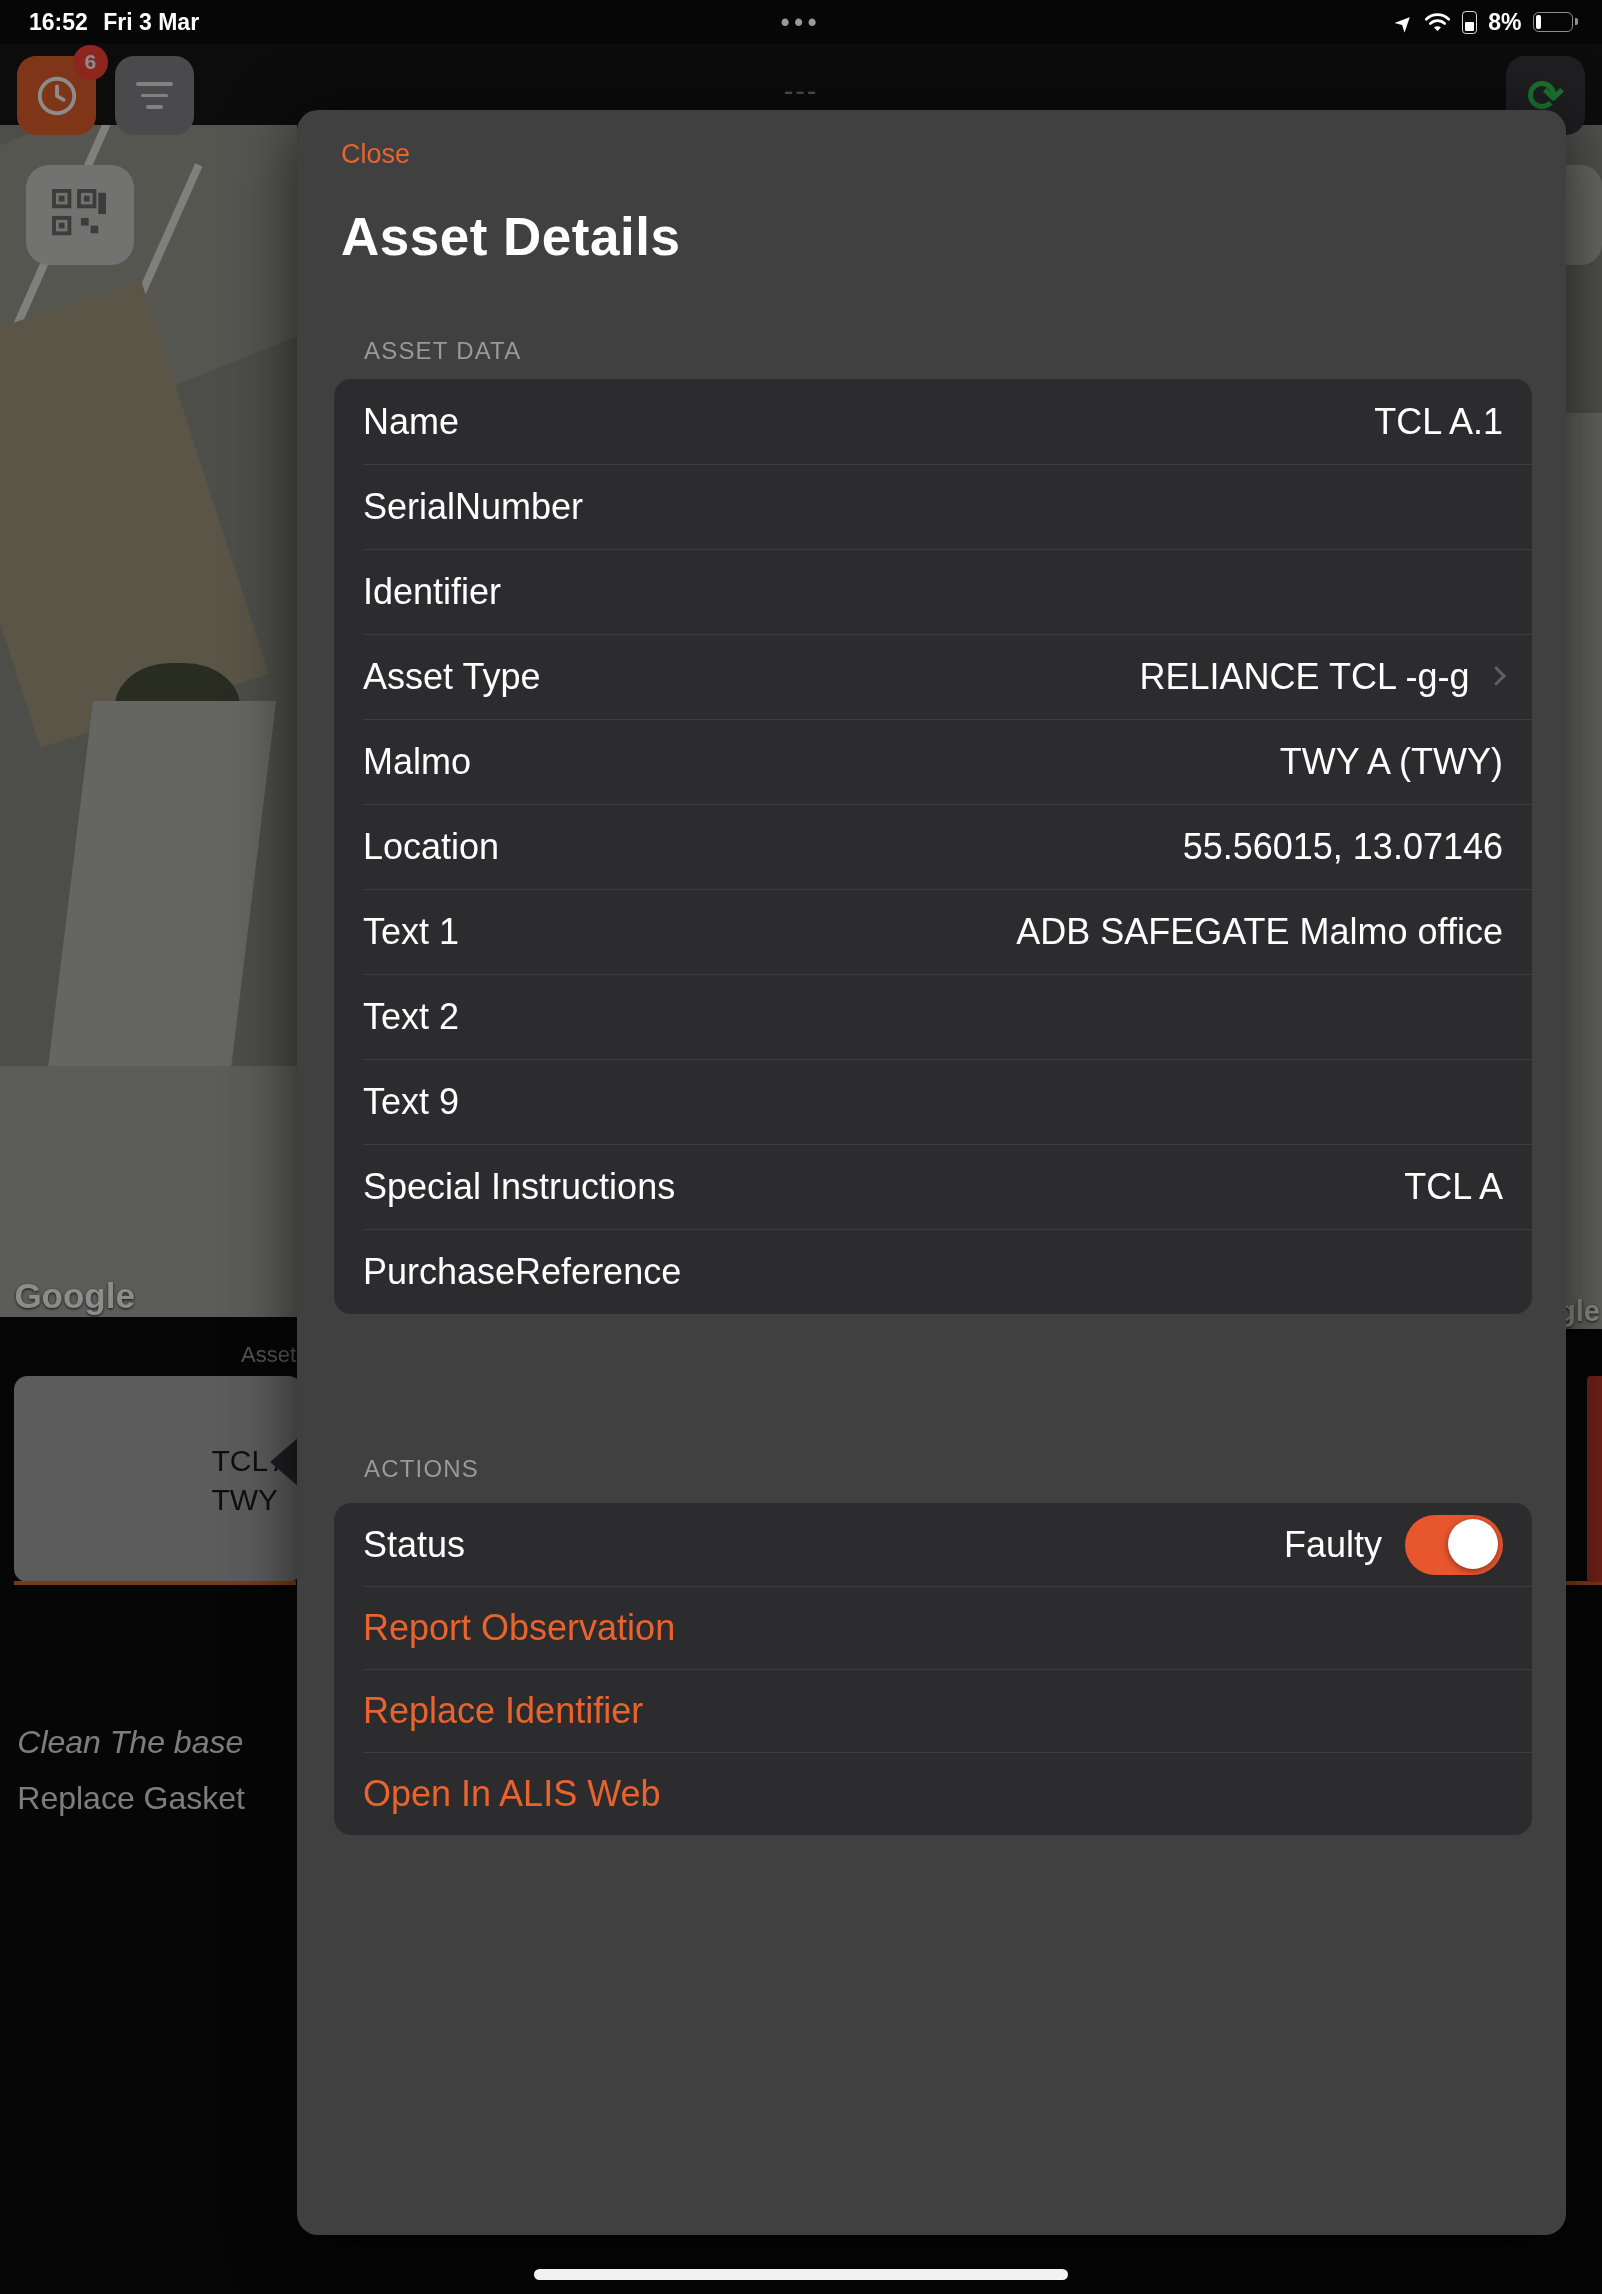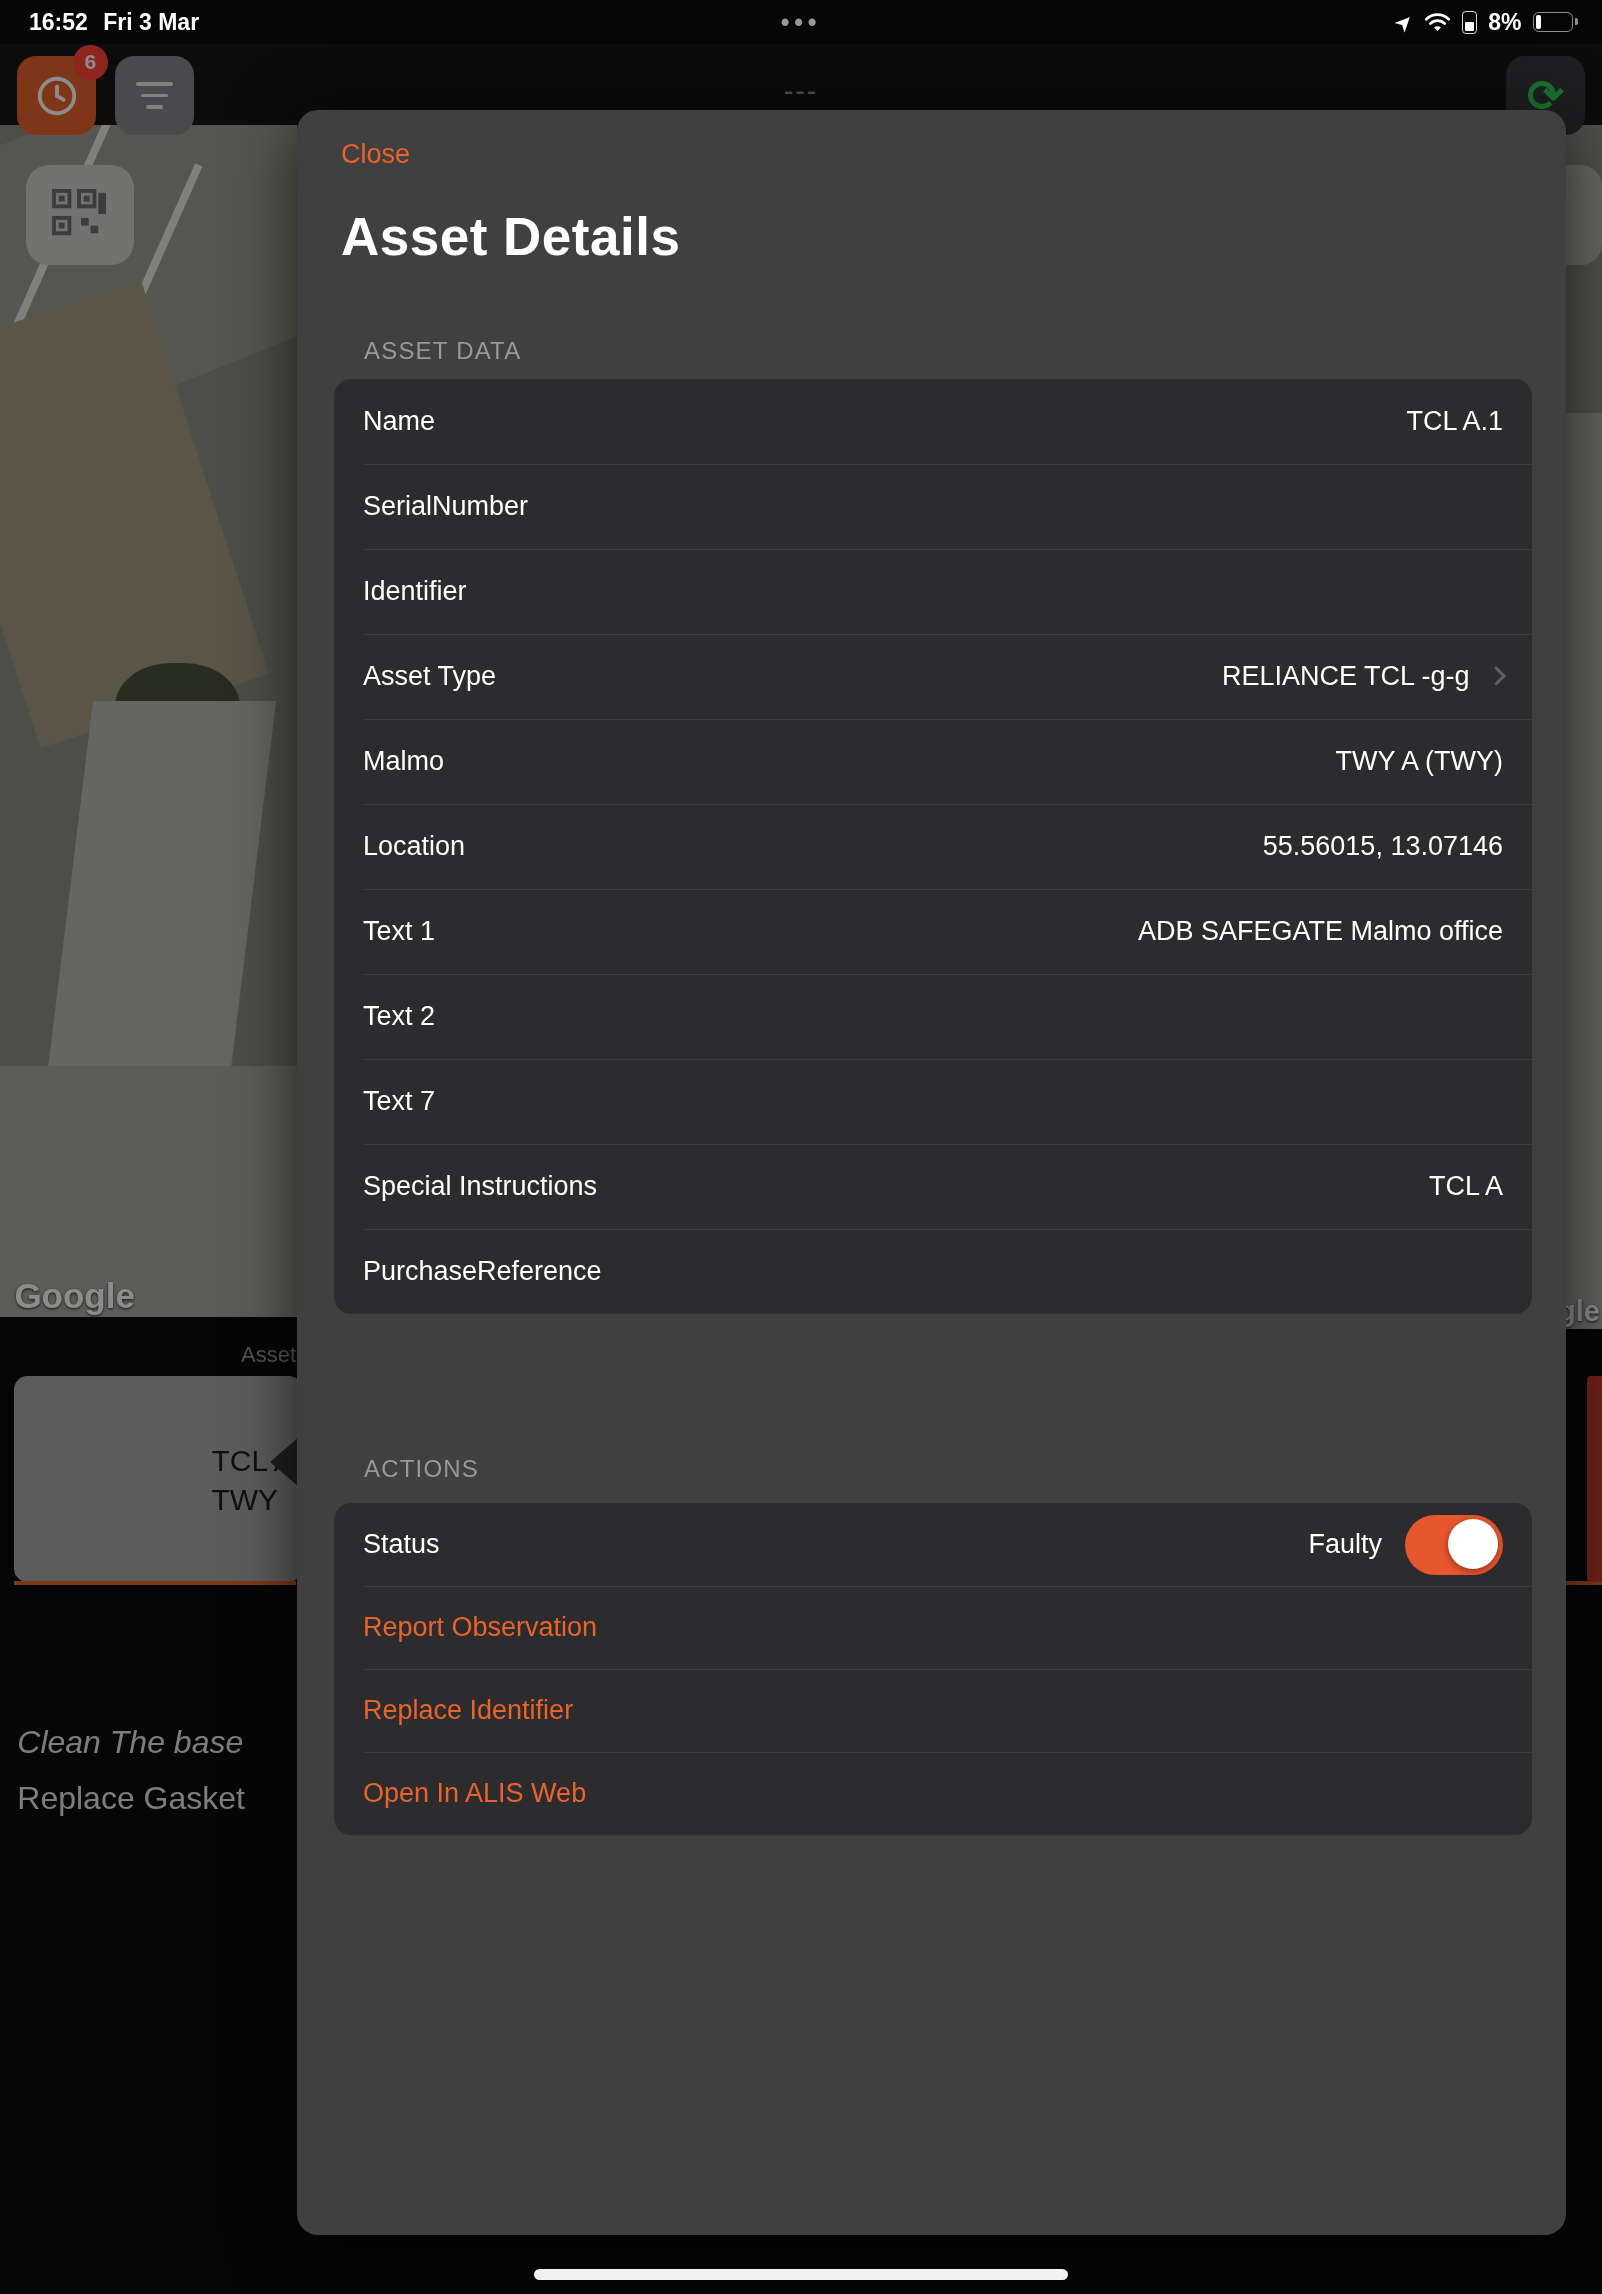--- a/index.html
+++ b/index.html
@@ -77,21 +77,21 @@
 
   .sheet-close { position:absolute; left:44px; top:29px; font-size:27px; color:#e8642c; cursor:pointer; background:none; border:none; font-family:inherit; }
   .sheet-title { position:absolute; left:44px; top:96px; font-size:53px; font-weight:700; letter-spacing:0.5px; color:#fff; }
 
   .section-hdr { position:absolute; left:67px; font-size:24px; color:#98989d; letter-spacing:1.2px; }
   .hdr-1 { top:227px; } .hdr-2 { top:1345px; }
 
   .group { position:absolute; left:37px; width:1198px; background:#2c2c2e; border-radius:17.3px; overflow:hidden; }
   .group-1 { top:269px; } .group-2 { top:1393px; }
 
-  .row { height:85px; display:flex; align-items:center; justify-content:space-between; padding:0 29px; font-size:27px; position:relative; }
+  .row { height:85px; display:flex; align-items:center; justify-content:space-between; padding:0 29px; font-size:36px; position:relative; }
   .group-2 .row { height:83px; }
   .row + .row::before { content:""; position:absolute; left:29px; right:0; top:0; height:1px; background:#3d3d40; }
   .row-label { color:#fff; }
   .row-value { color:#fff; display:flex; align-items:center; }
   .chev { width:14.4px; height:14.4px; border-right:3.4px solid #5e5e63; border-top:3.4px solid #5e5e63;
     transform:rotate(45deg); margin-left:19px; flex:0 0 auto; }
   .link-row { color:#e8642c; justify-content:flex-start; cursor:pointer; }
 
   .status-right { display:flex; align-items:center; gap:23px; }
   .toggle { width:98px; height:60px; border-radius:30px; background:#e8562e; position:relative; cursor:pointer; }
@@ -254,21 +254,21 @@
           <span>ADB SAFEGATE Malmo office</span>
         </span>
     </div>
     <div class="row">
       <span class="row-label">Text 2</span>
       <span class="row-value">
           <span></span>
         </span>
     </div>
     <div class="row">
-      <span class="row-label">Text 7</span>
+      <span class="row-label">Text 9</span>
       <span class="row-value">
           <span></span>
         </span>
     </div>
     <div class="row">
       <span class="row-label">Special Instructions</span>
       <span class="row-value">
           <span>TCL A</span>
         </span>
     </div>

